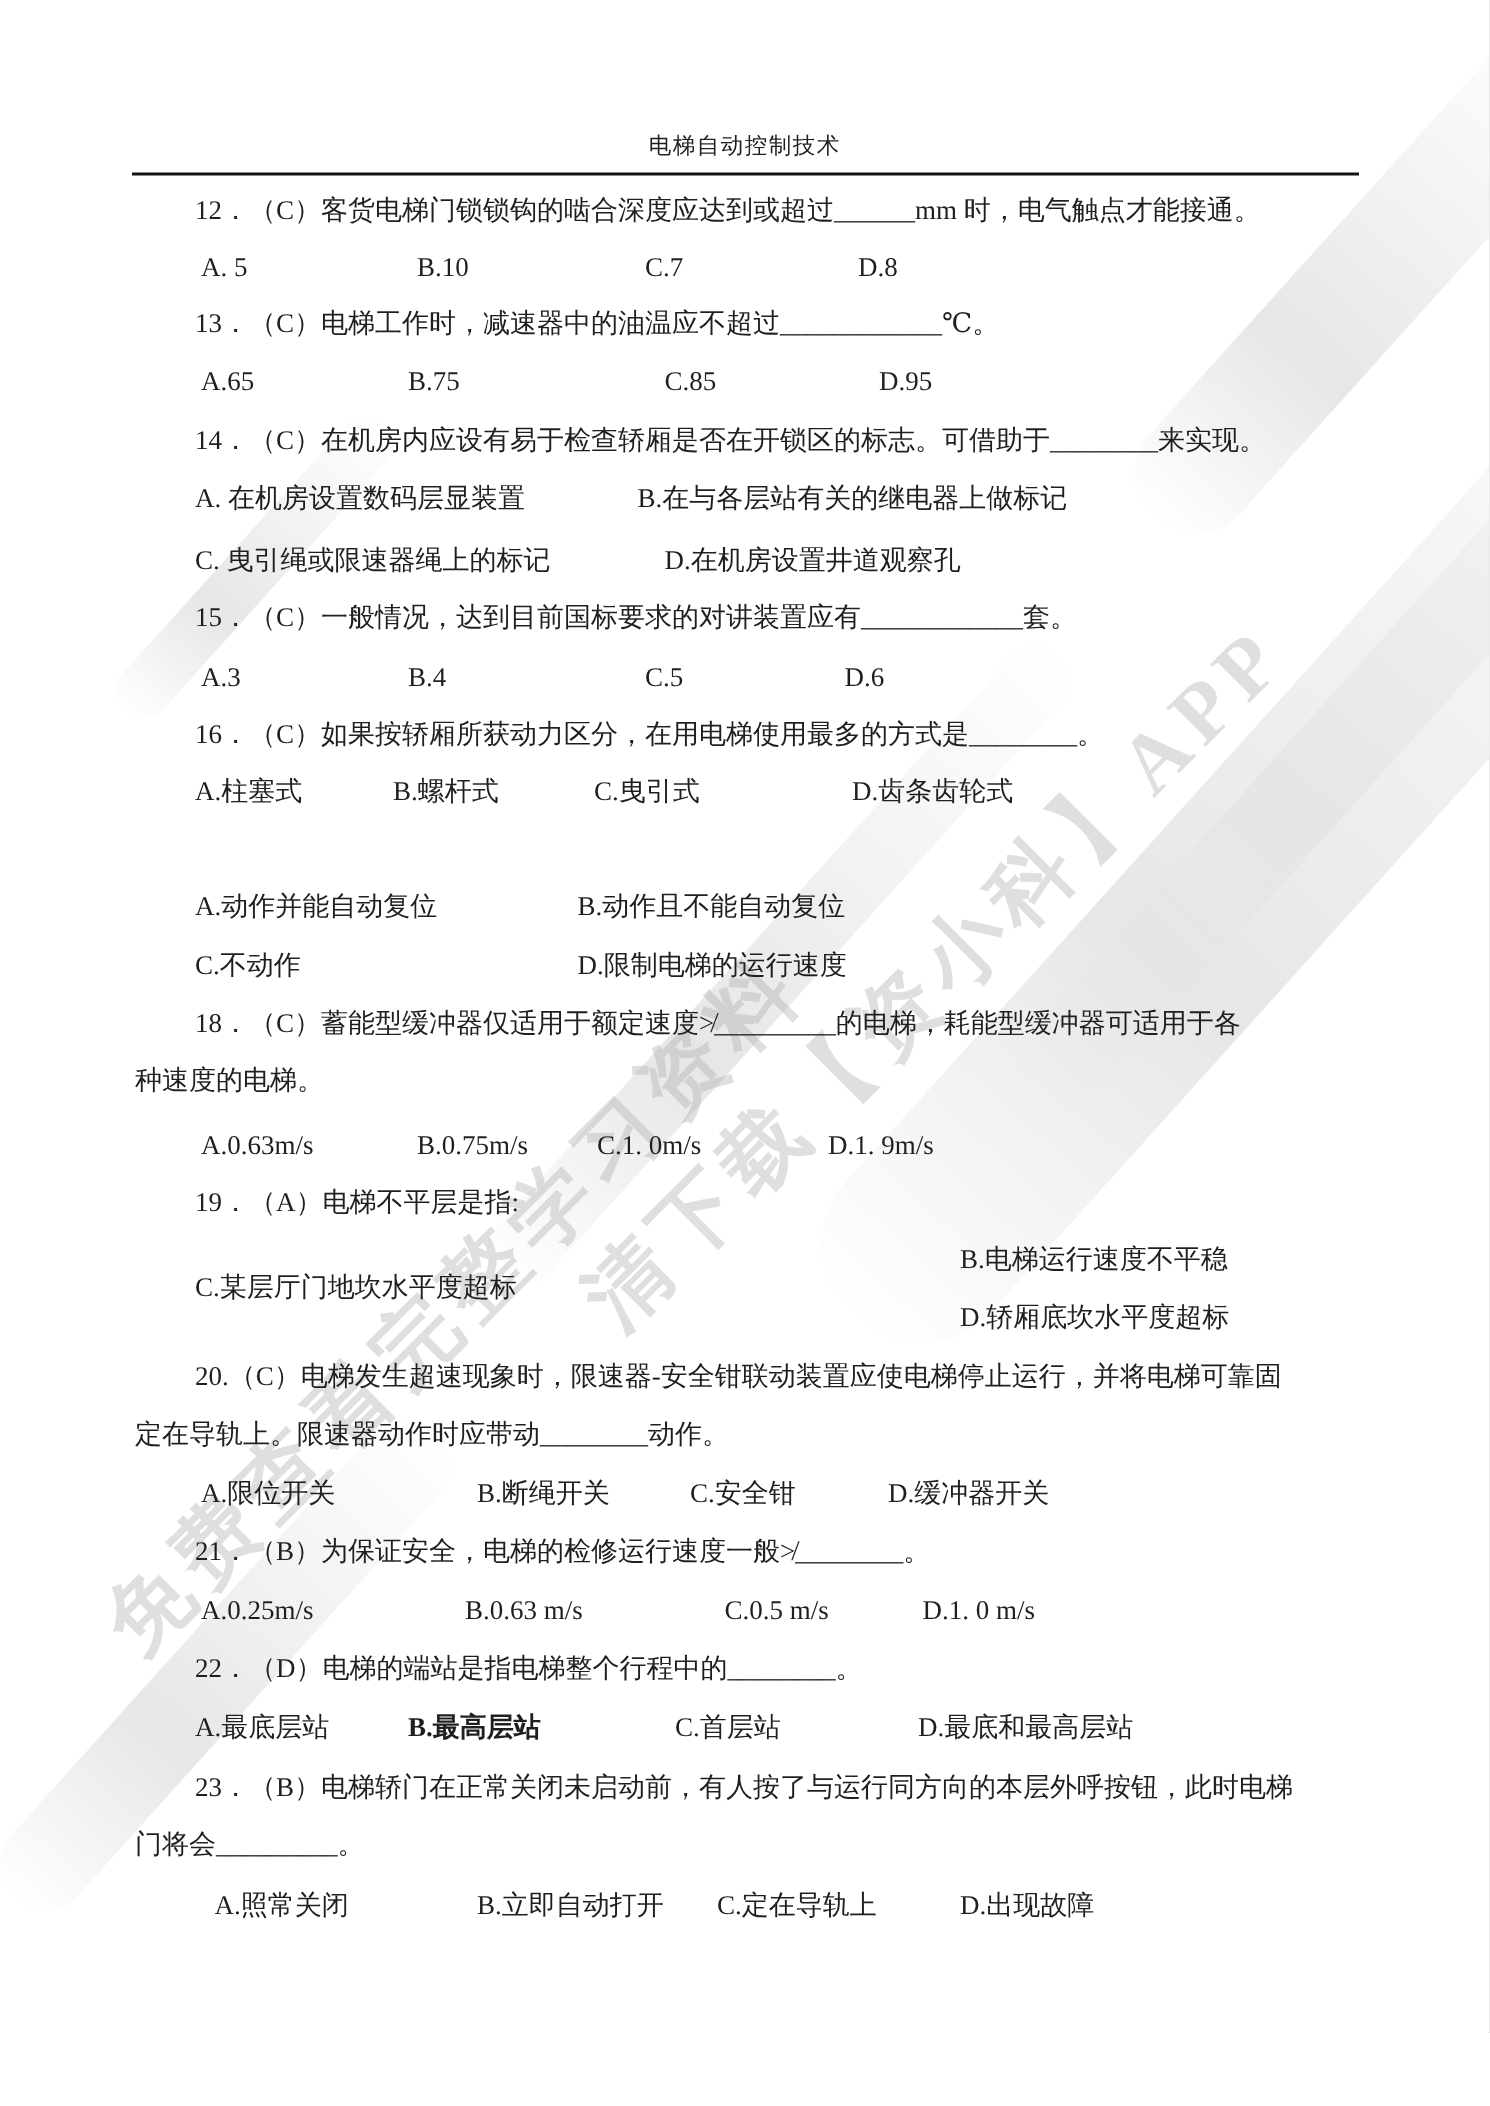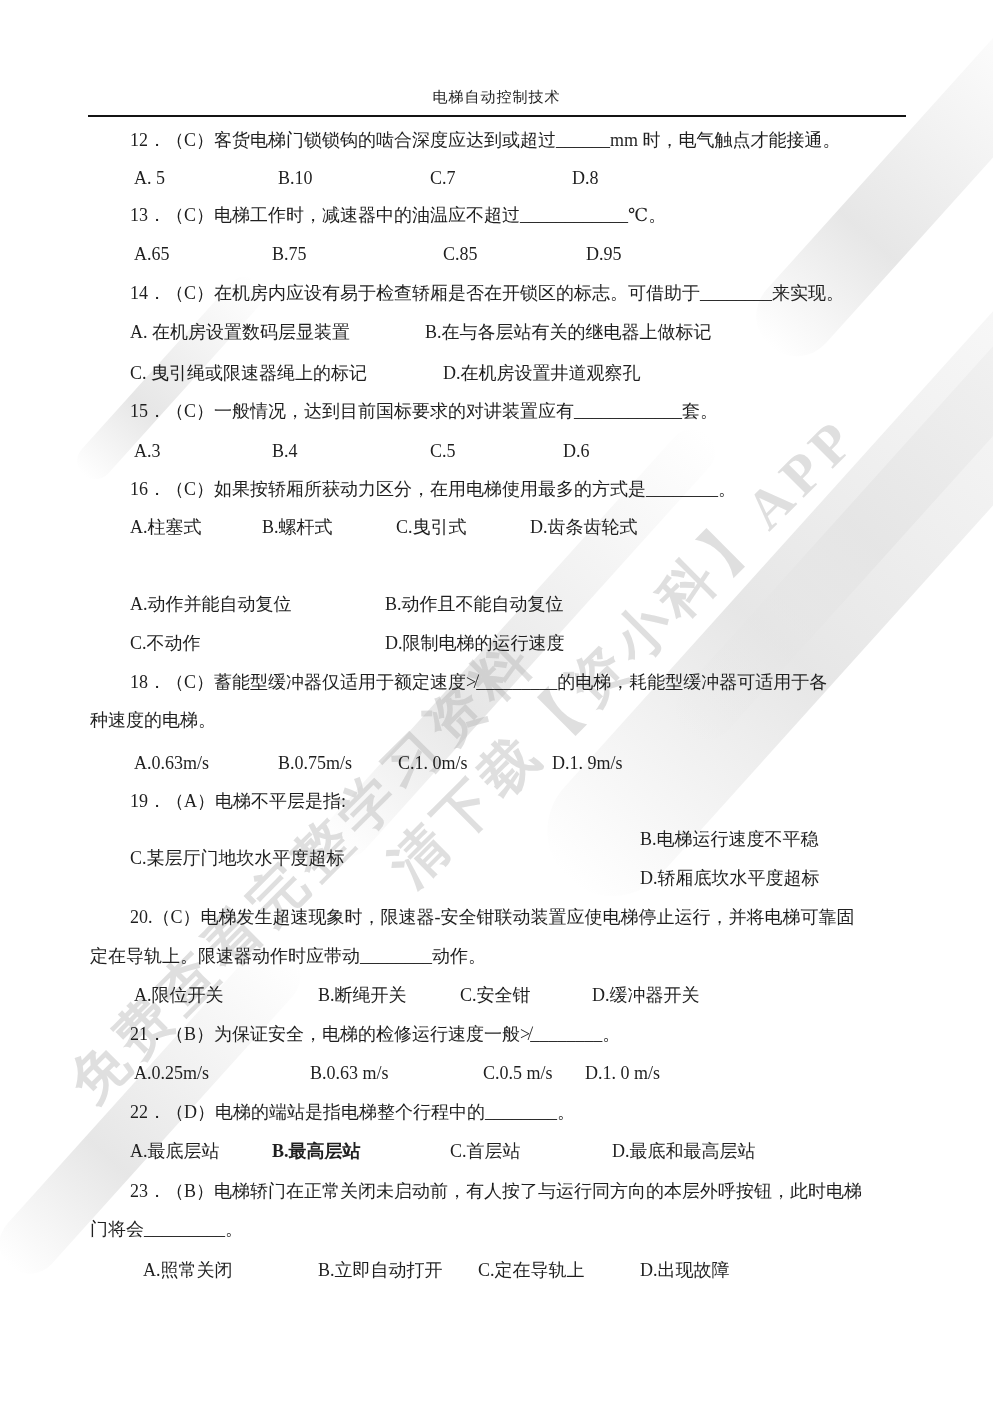--- a/index.html
+++ b/index.html
@@ -96,21 +96,21 @@
   <span class="txt" style="left:130px;top:399px;">15．（C）一般情况，达到目前国标要求的对讲装置应有____________套。</span>
   <span class="txt" style="left:134px;top:439px;">A.3</span>
   <span class="txt" style="left:272px;top:439px;">B.4</span>
   <span class="txt" style="left:430px;top:439px;">C.5</span>
   <span class="txt" style="left:563px;top:439px;">D.6</span>
 
   <span class="txt" style="left:130px;top:477px;">16．（C）如果按轿厢所获动力区分，在用电梯使用最多的方式是________。</span>
   <span class="txt" style="left:130px;top:515px;">A.柱塞式</span>
   <span class="txt" style="left:262px;top:515px;">B.螺杆式</span>
   <span class="txt" style="left:396px;top:515px;">C.曳引式</span>
-  <span class="txt" style="left:530px;top:515px;">D.齿条齿轮式</span>
+  <span class="txt" style="left:568px;top:515px;">D.齿条齿轮式</span>
 
   <span class="txt" style="left:130px;top:592px;">A.动作并能自动复位</span>
   <span class="txt" style="left:385px;top:592px;">B.动作且不能自动复位</span>
   <span class="txt" style="left:130px;top:631px;">C.不动作</span>
   <span class="txt" style="left:385px;top:631px;">D.限制电梯的运行速度</span>
 
   <span class="txt" style="left:130px;top:670px;">18．（C）蓄能型缓冲器仅适用于额定速度≯_________的电梯，耗能型缓冲器可适用于各</span>
   <span class="txt" style="left:90px;top:708px;">种速度的电梯。</span>
   <span class="txt" style="left:134px;top:751px;">A.0.63m/s</span>
   <span class="txt" style="left:278px;top:751px;">B.0.75m/s</span>
@@ -126,21 +126,21 @@
   <span class="txt" style="left:90px;top:944px;">定在导轨上。限速器动作时应带动________动作。</span>
   <span class="txt" style="left:134px;top:983px;">A.限位开关</span>
   <span class="txt" style="left:318px;top:983px;">B.断绳开关</span>
   <span class="txt" style="left:460px;top:983px;">C.安全钳</span>
   <span class="txt" style="left:592px;top:983px;">D.缓冲器开关</span>
 
   <span class="txt" style="left:130px;top:1022px;">21．（B）为保证安全，电梯的检修运行速度一般≯________。</span>
   <span class="txt" style="left:134px;top:1061px;">A.0.25m/s</span>
   <span class="txt" style="left:310px;top:1061px;">B.0.63 m/s</span>
   <span class="txt" style="left:483px;top:1061px;">C.0.5 m/s</span>
-  <span class="txt" style="left:585px;top:1061px;">D.1. 0 m/s</span>
+  <span class="txt" style="left:615px;top:1061px;">D.1. 0 m/s</span>
 
   <span class="txt" style="left:130px;top:1100px;">22．（D）电梯的端站是指电梯整个行程中的________。</span>
   <span class="txt" style="left:130px;top:1139px;">A.最底层站</span>
   <span class="txt" style="left:272px;top:1139px;font-weight:bold;">B.最高层站</span>
   <span class="txt" style="left:450px;top:1139px;">C.首层站</span>
   <span class="txt" style="left:612px;top:1139px;">D.最底和最高层站</span>
 
   <span class="txt" style="left:130px;top:1179px;">23．（B）电梯轿门在正常关闭未启动前，有人按了与运行同方向的本层外呼按钮，此时电梯</span>
   <span class="txt" style="left:90px;top:1217px;">门将会_________。</span>
   <span class="txt" style="left:143px;top:1258px;">A.照常关闭</span>

